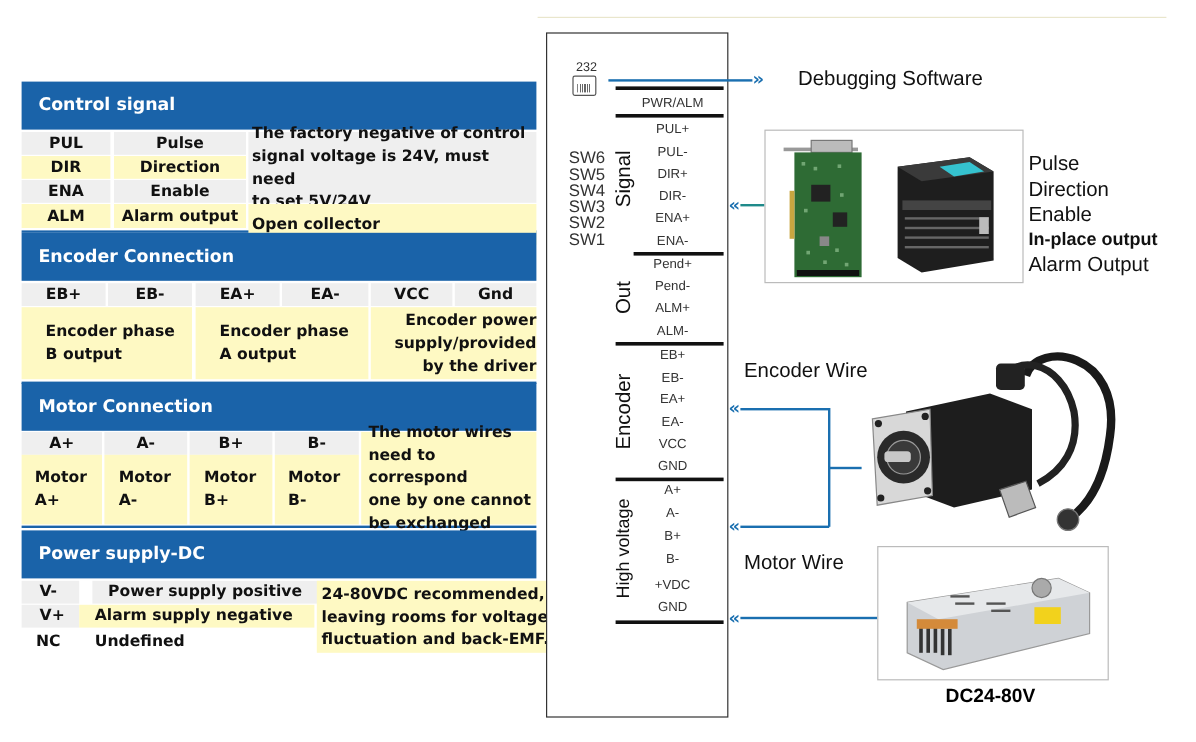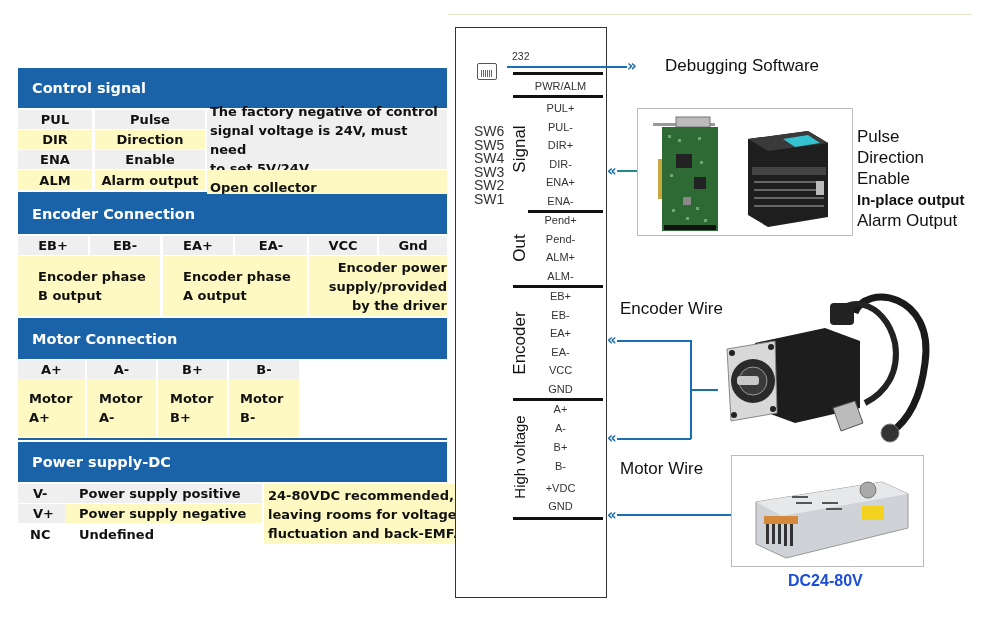--- a/index.html
+++ b/index.html
@@ -21,21 +21,21 @@
   .c { justify-content: center; text-align: center; }
   .light { background: #efefef; }
   .dark { background: #fef9c3; }
 
   
   .driver {
     position: absolute; left: 455px; top: 27px; width: 152px; height: 571px;
     border: 1.5px solid #333; background: #fff;
   }
   .top-rule { position: absolute; left: 448px; top: 14px; width: 524px; height: 1px; background: #e9e6cc; }
-  .tiny { position: absolute; font-family: "Liberation Sans", sans-serif; font-size: 10.5px; color: #333; margin-left: 32px; }
+  .tiny { position: absolute; font-family: "Liberation Sans", sans-serif; font-size: 10.5px; color: #333; }
   .pin { position: absolute; left: 518px; width: 85px; text-align: center; font-family: "Liberation Sans", sans-serif; font-size: 11px; color: #333; }
   .bar { position: absolute; height: 3px; background: #111; }
   .vlabel {
     position: absolute; font-family: "Liberation Sans", sans-serif; font-size: 17px; color: #111;
     transform: rotate(-90deg); transform-origin: center center; white-space: nowrap; text-align: center;
   }
   .sw { position: absolute; left: 474px; font-family: "Liberation Sans", sans-serif; font-size: 14px; color: #333; line-height: 13.5px; }
 
   
   .rt { position: absolute; font-family: "Liberation Sans", sans-serif; color: #111; }
@@ -114,30 +114,36 @@
       <span>A-</span>
     </div>
     <div class="cell dark" style="left:140px;top:19px;width:69px;height:58px;flex-direction:column;align-items:flex-start;justify-content:center;padding-left:12px;">
       <span>Motor</span>
       <span>B+</span>
     </div>
     <div class="cell dark" style="left:211px;top:19px;width:70px;height:58px;flex-direction:column;align-items:flex-start;justify-content:center;padding-left:11px;">
       <span>Motor</span>
       <span>B-</span>
     </div>
+    <div class="cell dark" style="left:283px;top:0;width:146px;height:77px;flex-direction:column;align-items:flex-start;justify-content:center;padding-left:6px;">
+      <span>The motor wires</span>
+      <span>need to correspond</span>
+      <span>one by one cannot</span>
+      <span>be exchanged</span>
+    </div>
   </div>
 </div>
 
 <div class="panel" style="top:442px;">
   <div class="panel-head">Power supply-DC</div>
   <div class="grid" style="height:62px; margin-top:2px; border-bottom:none;">
     <div class="cell light" style="left:0;top:0;width:48px;height:19px;padding-left:15px;">V-</div>
-    <div class="cell light" style="left:48px;top:0;width:196px;height:19px;padding-left:13px;">Power supply positive</div>
+    <div class="cell light" style="left:59px;top:0;width:196px;height:19px;padding-left:13px;">Power supply positive</div>
     <div class="cell light" style="left:0;top:20px;width:48px;height:19px;padding-left:15px;">V+</div>
-    <div class="cell dark" style="left:48px;top:20px;width:196px;height:19px;padding-left:13px;">Power supply negative</div>
+    <div class="cell dark" style="left:48px;top:20px;width:196px;height:19px;padding-left:13px;">Alarm supply negative</div>
     <div class="cell" style="left:0;top:40px;width:48px;height:20px;padding-left:12px;background:#fff;">NC</div>
     <div class="cell" style="left:48px;top:40px;width:196px;height:20px;padding-left:13px;background:#fff;">Undefined</div>
     <div class="cell dark" style="left:246px;top:0;width:203px;height:60px;flex-direction:column;align-items:flex-start;justify-content:center;padding-left:4px;">
       <span>24-80VDC  recommended,</span>
       <span>leaving rooms for voltage</span>
       <span>fluctuation and back-EMF.</span>
     </div>
   </div>
 </div>
 
@@ -289,13 +295,13 @@
       </g>
     <rect x="32" y="60" width="34" height="8" fill="#d48a3a"></rect>
     <g fill="#555">
         <rect x="60" y="40" width="16" height="2"></rect>
         <rect x="64" y="46" width="16" height="2"></rect>
         <rect x="90" y="46" width="16" height="2"></rect>
         <rect x="94" y="52" width="16" height="2"></rect>
       </g>
   </svg>
 </div>
-<div class="rt" style="left:788px;top:572px;font-size:16px;font-weight:bold;color:#1d4ed8;">DC24-80V</div>
+<div class="rt" style="left:788px;top:572px;font-size:16px;font-weight:bold;color:#000000;">DC24-80V</div>
 
 </body></html>

